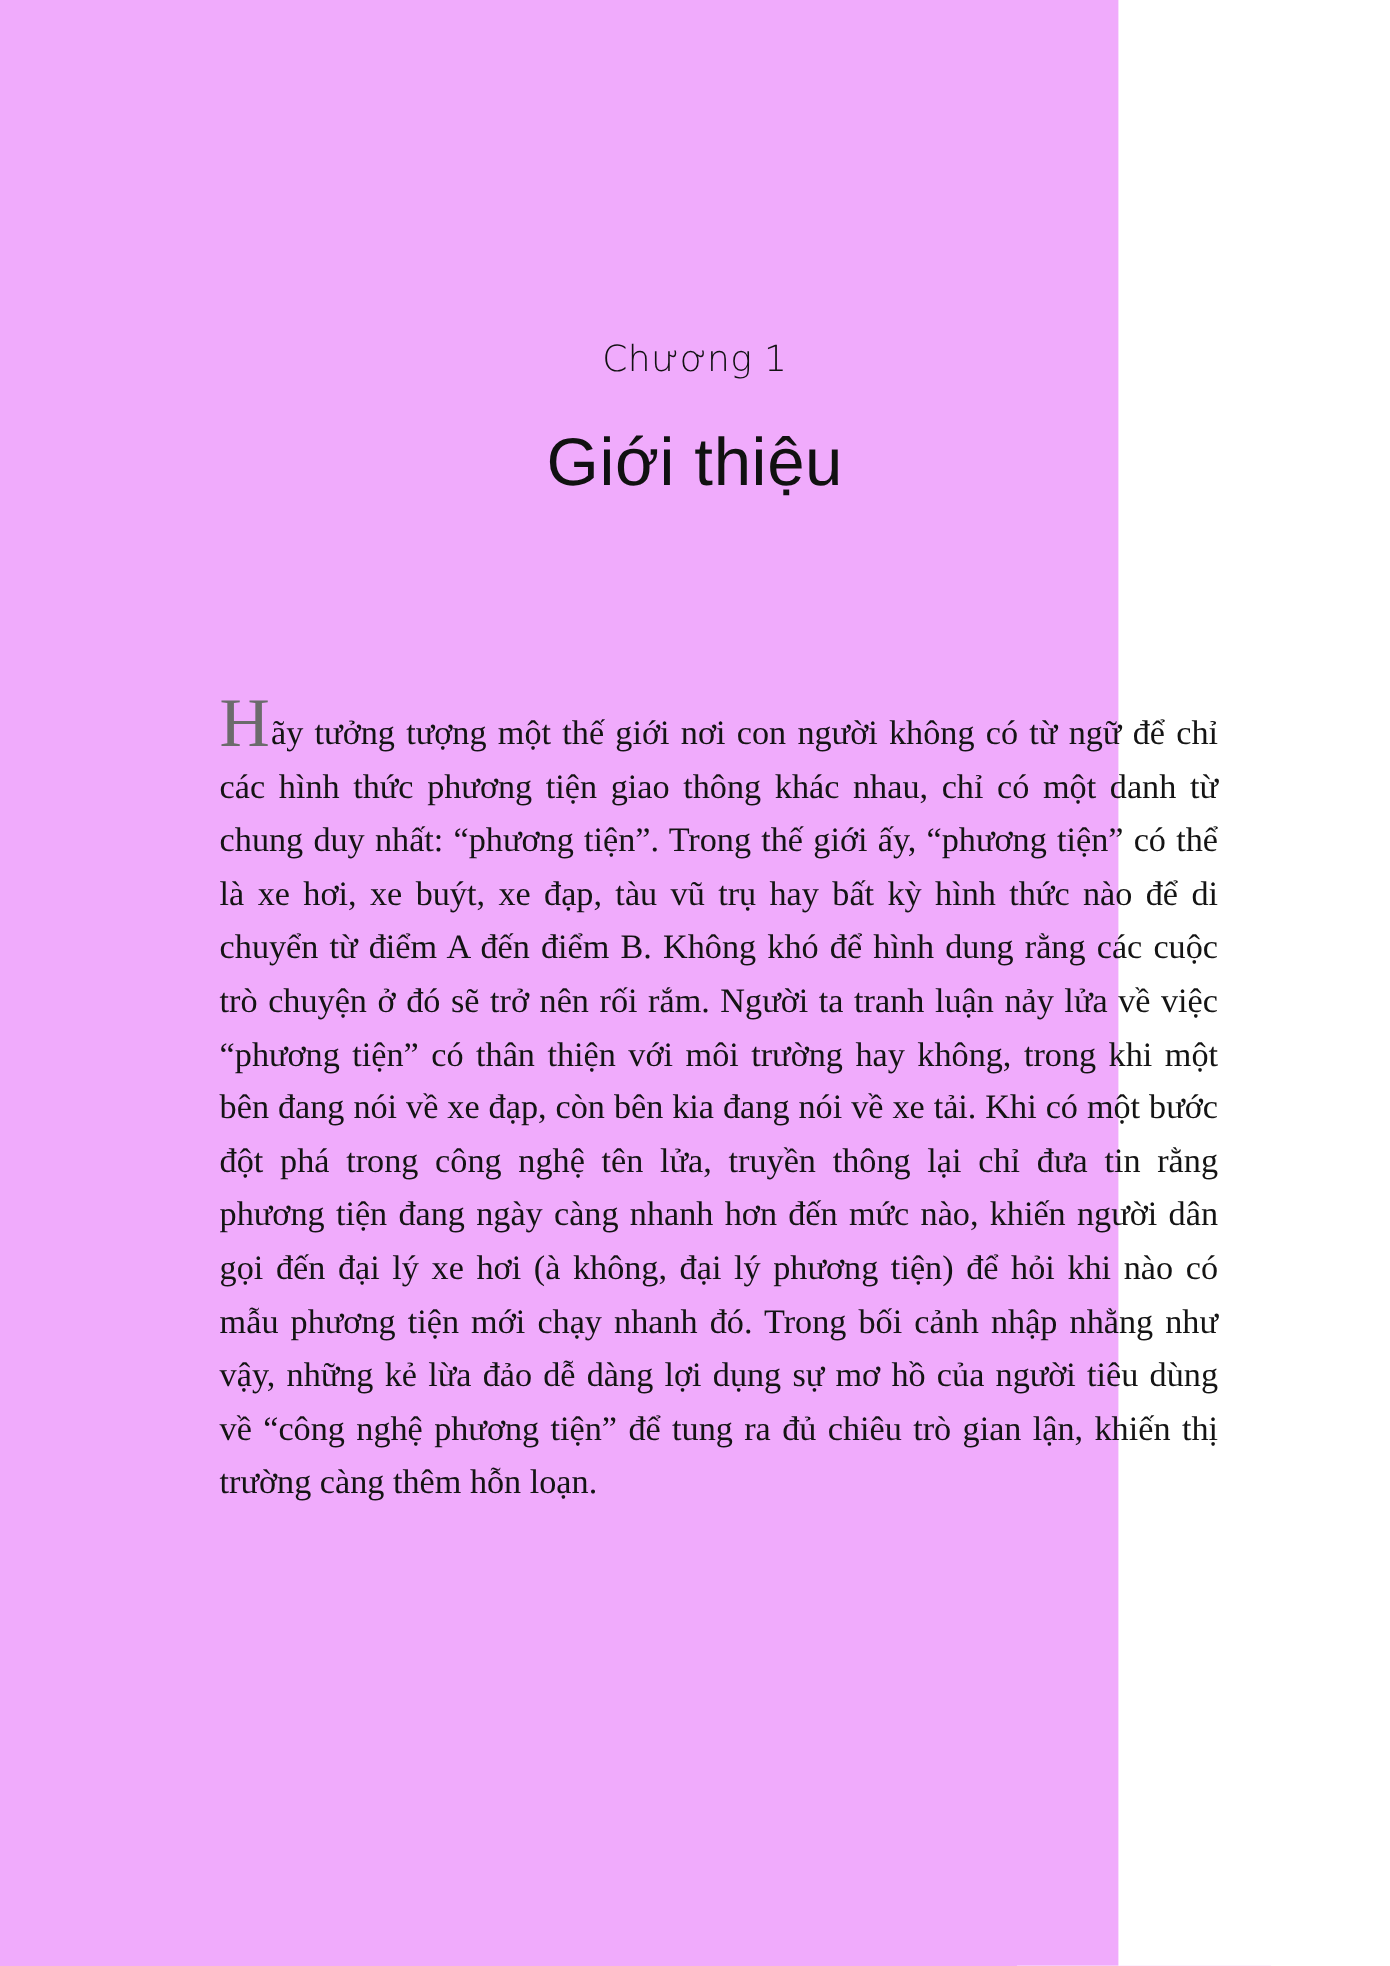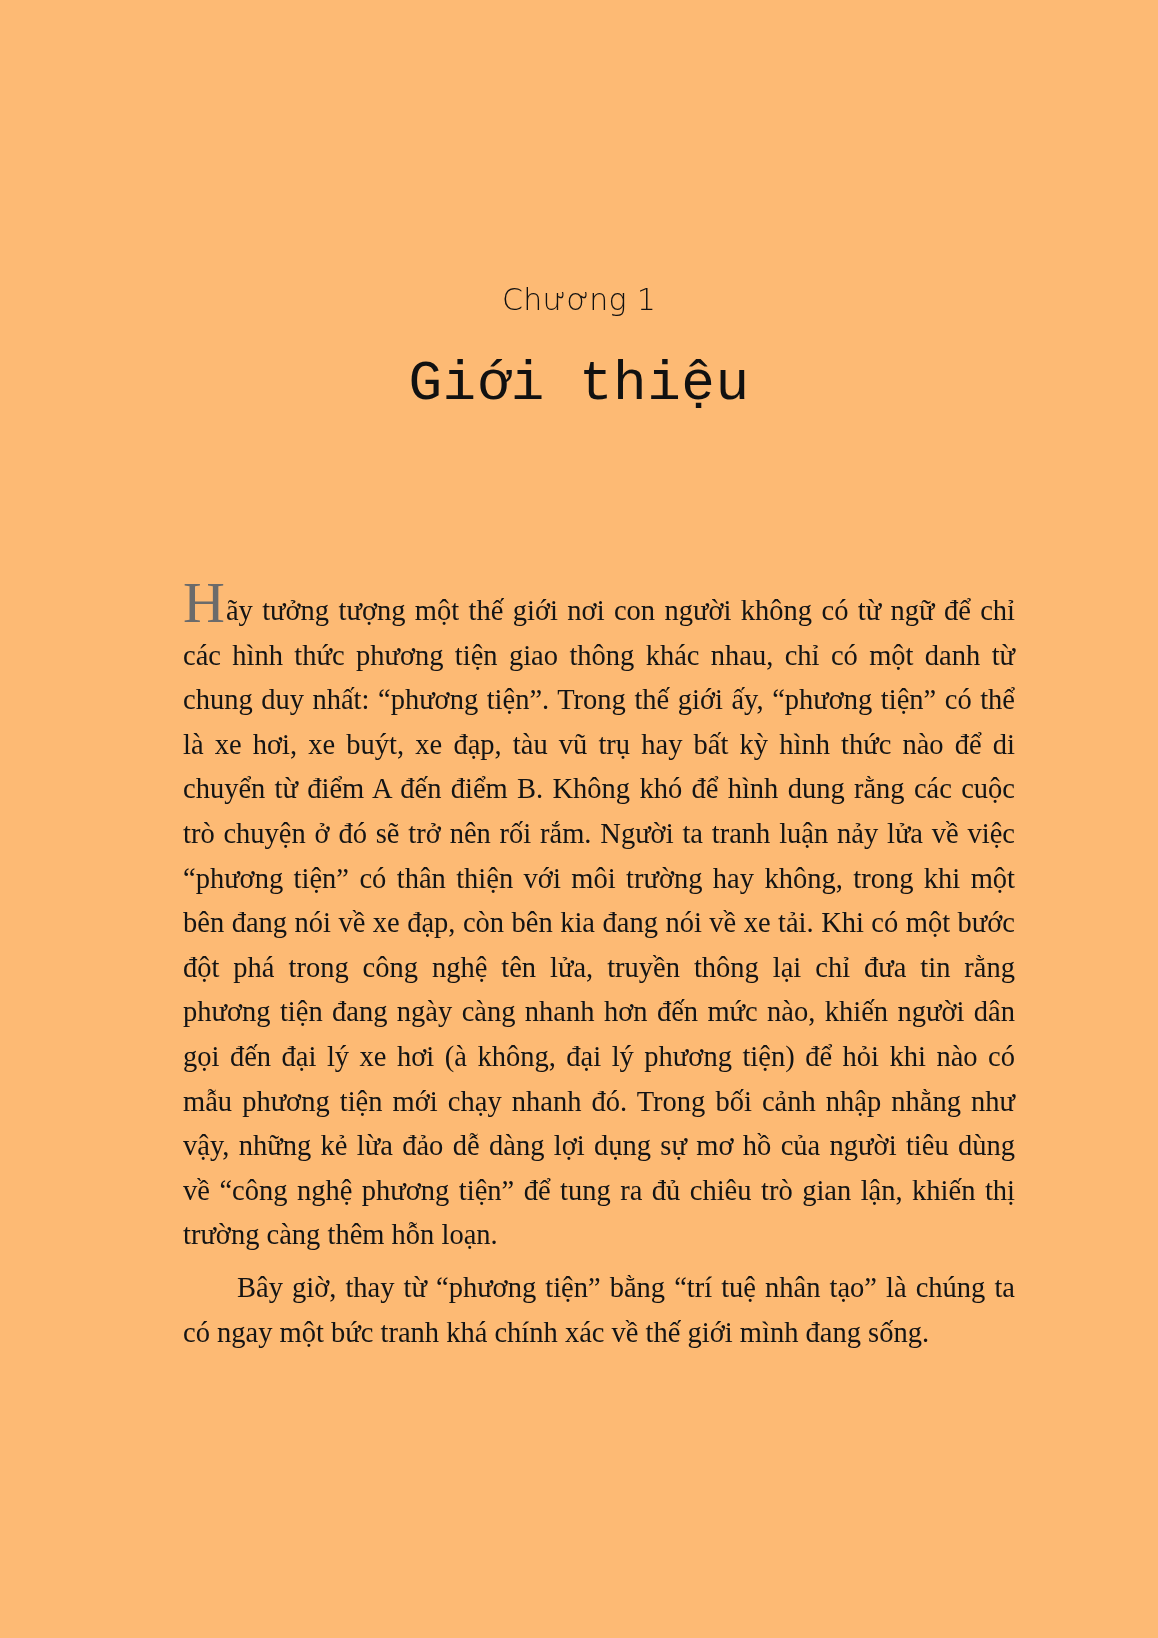--- a/index.html
+++ b/index.html
@@ -1,25 +1,25 @@
 <!DOCTYPE html>
 <html><head>
   <meta charset="utf-8">
   <style>
     html, body { margin: 0; padding: 0; background: #ffffff; }
     body { width: 1158px; height: 1638px; position: relative; overflow: hidden; }
-    .page { position: absolute; left: 0; top: 0; width: 1158px; height: 1638px; background: #fdba74; }
+    .page { position: absolute; left: 0; top: 0; width: 932px; height: 1638px; background: #f0abfc; }
     .chapter-label {
       position: absolute; top: 282px; left: 0; width: 1158px; text-align: center;
       font-family: "DejaVu Sans", sans-serif; font-size: 30px; font-weight: 300;
       color: #111; letter-spacing: 0.3px;
     }
     .chapter-title {
       position: absolute; top: 352px; left: 0; width: 1158px; text-align: center;
-      font-family: Liberation Mono, monospace; font-size: 56px; font-weight: 400;
+      font-family: Liberation Sans, sans-serif; font-size: 56px; font-weight: 400;
       color: #111; letter-spacing: 0.5px;
     }
     .body {
       position: absolute; left: 183px; top: 583px; width: 832px;
       font-family: "Liberation Serif", serif; font-size: 28.5px; line-height: 44.6px;
       color: #141414; text-align: justify;
     }
     .body p { margin: 0; }
     .p1 { text-indent: 0; }
     .p2 { text-indent: 54px; margin-top: 8px !important; }
@@ -30,15 +30,14 @@
   </style>
 </head>
 <body>
 
 <div class="page">
   <div class="chapter-label">Chương 1</div>
   <div class="chapter-title">Giới thiệu</div>
 
   <div class="body">
     <p class="p1"><span class="dropcap">H</span><span>ãy tưởng tượng một thế giới nơi con người không có từ ngữ để chỉ các hình thức phương tiện giao thông khác nhau, chỉ có một danh từ chung duy nhất: “phương tiện”. Trong thế giới ấy, “phương tiện” có thể là xe hơi, xe buýt, xe đạp, tàu vũ trụ hay bất kỳ hình thức nào để di chuyển từ điểm A đến điểm B. Không khó để hình dung rằng các cuộc trò chuyện ở đó sẽ trở nên rối rắm. Người ta tranh luận nảy lửa về việc “phương tiện” có thân thiện với môi trường hay không, trong khi một bên đang nói về xe đạp, còn bên kia đang nói về xe tải. Khi có một bước đột phá trong công nghệ tên lửa, truyền thông lại chỉ đưa tin rằng phương tiện đang ngày càng nhanh hơn đến mức nào, khiến người dân gọi đến đại lý xe hơi (à không, đại lý phương tiện) để hỏi khi nào có mẫu phương tiện mới chạy nhanh đó. Trong bối cảnh nhập nhằng như vậy, những kẻ lừa đảo dễ dàng lợi dụng sự mơ hồ của người tiêu dùng về “công nghệ phương tiện” để tung ra đủ chiêu trò gian lận, khiến thị trường càng thêm hỗn loạn.</span></p>
-    <p class="p2">Bây giờ, thay từ “phương tiện” bằng “trí tuệ nhân tạo” là chúng ta có ngay một bức tranh khá chính xác về thế giới mình đang sống.</p>
   </div>
 </div>
 
 </body></html>

